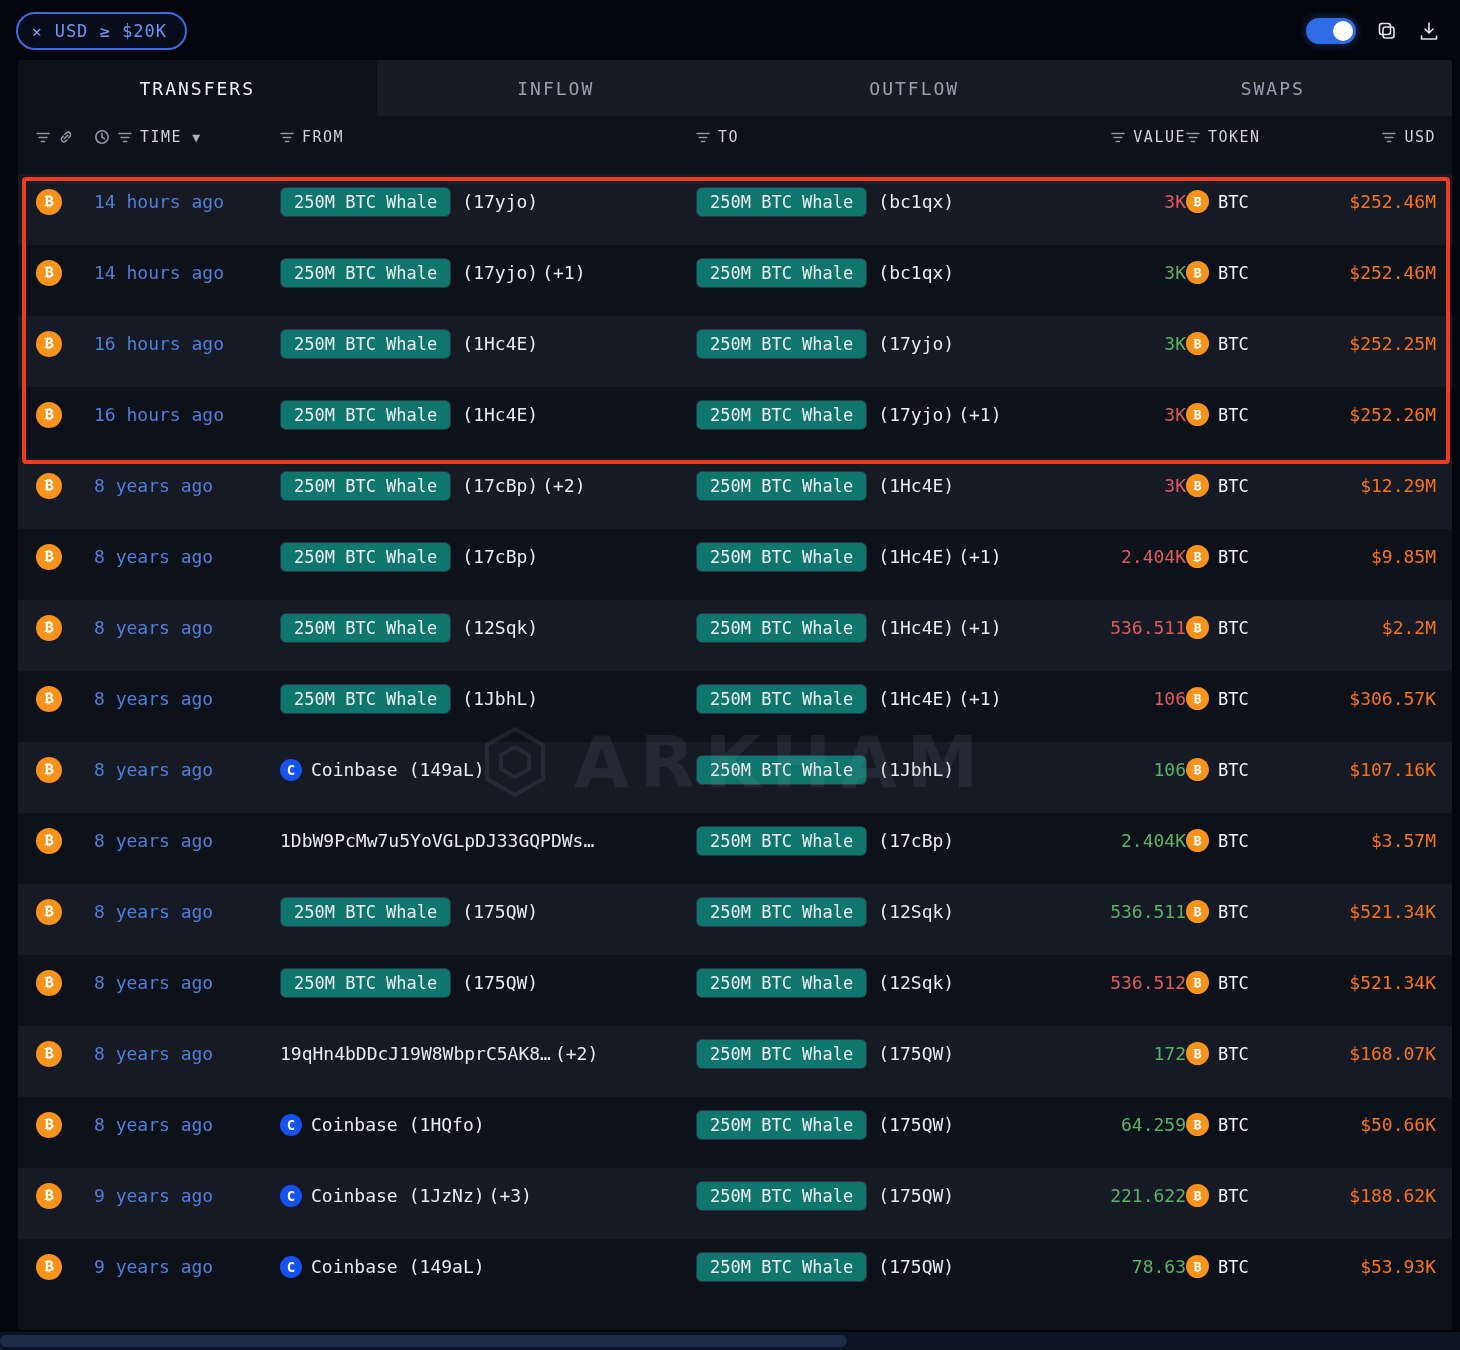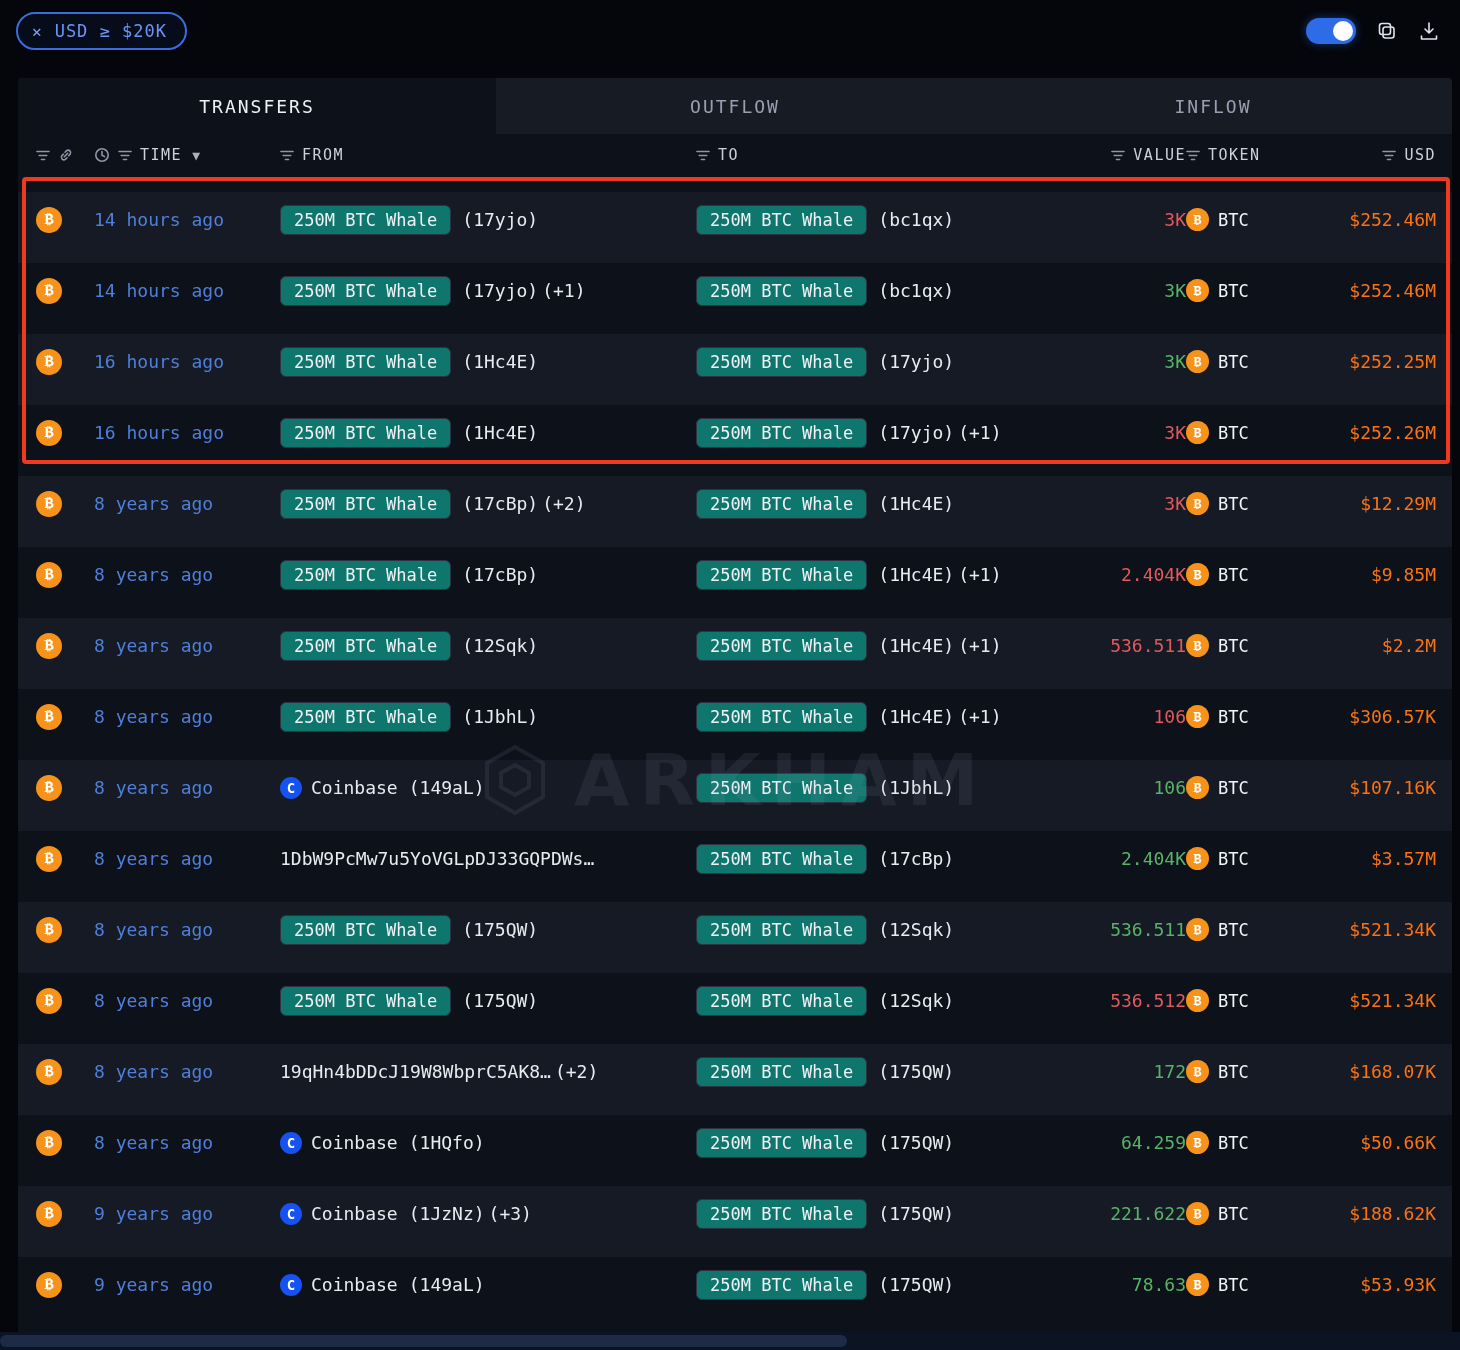--- a/index.html
+++ b/index.html
@@ -31,21 +31,21 @@
     position:relative; cursor:pointer; box-shadow:0 0 10px rgba(46,107,230,.45);
   }
   .toggle .knob{
     position:absolute; right:3px; top:3px; width:20px; height:20px;
     border-radius:50%; background:#ffffff;
   }
   .icon-btn{ display:inline-flex; cursor:pointer; }
   .icon-btn svg{ stroke:#dfe3ea; fill:none; stroke-width:1.6; stroke-linecap:round; stroke-linejoin:round; }
   
   .panel{
-    position:absolute; left:18px; top:78px; width:1434px; height:1270px;
+    position:absolute; left:18px; top:60px; width:1434px; height:1270px;
     background:#0d1119; border-radius:4px; overflow:hidden;
   }
   .tabs{ display:flex; height:56px; background:#161b24; }
   .tab{
     flex:1; display:flex; align-items:center; justify-content:center;
     color:#97a0b1; font-size:18px; letter-spacing:2px; cursor:pointer;
   }
   .tab.active{ background:#0d1119; color:#eef1f5; }
   
   .grid{
@@ -139,22 +139,23 @@
           <path d="M11 3 v9 M7 9 l4 4 4 -4 M3.5 16 v3 h15 v-3"></path>
         </svg>
     </span>
   </div>
 </div>
 
 <div class="panel">
 
   <div class="tabs">
     <div class="tab active">TRANSFERS</div>
+    <div class="tab">INFLOW</div>
     <div class="tab">OUTFLOW</div>
-    <div class="tab">INFLOW</div>
+    <div class="tab">SWAPS</div>
   </div>
 
   <div class="grid thead">
     <div class="cell">
       <svg width="14" height="13" viewBox="0 0 14 13">
           <line x1="1" y1="2.5" x2="13" y2="2.5"></line>
           <line x1="3.2" y1="6.5" x2="10.8" y2="6.5"></line>
           <line x1="5.4" y1="10.5" x2="8.6" y2="10.5"></line>
         </svg>
       <svg width="16" height="16" viewBox="0 0 16 16">

